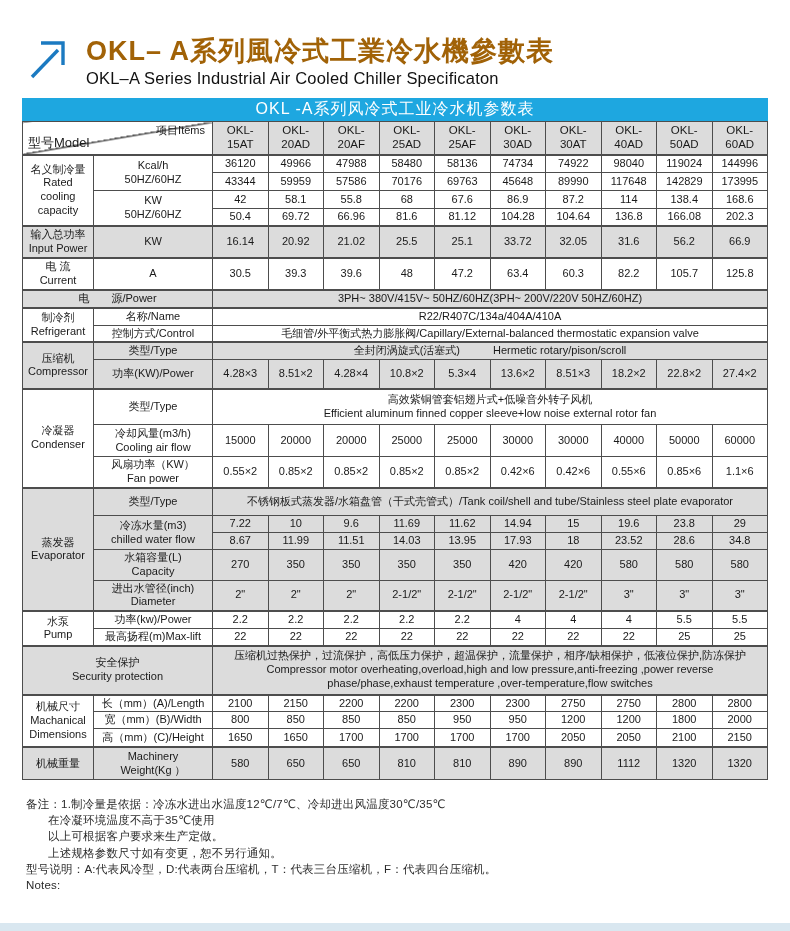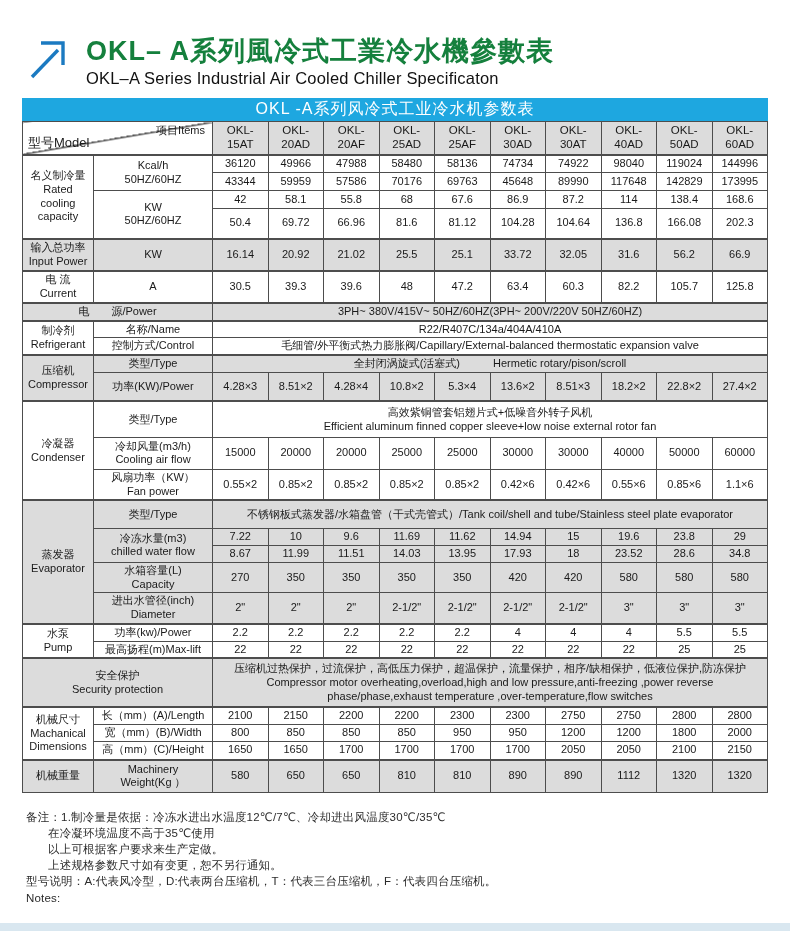--- a/index.html
+++ b/index.html
@@ -13,21 +13,21 @@
   }
   
   .doc-header{
     display:flex;align-items:flex-start;gap:12px;
     padding:34px 0 0 24px;
   }
   .arrow-wrap{width:50px;height:52px;flex:0 0 auto;}
   .titles{padding-top:2px;}
   .title-cn{
     font-size:27px;font-weight:700;letter-spacing:1px;line-height:1.15;
-    color:#15803d;
+    color:#a16207;
   }
   .title-en{
     font-size:16.5px;font-weight:400;letter-spacing:0.2px;margin-top:2px;
     color:#111;
   }
   
   .caption-bar{
     width:746px;height:23px;margin:10px auto 0 22px;
     background:#1ea7e0;color:#ffffff;
     font-size:16px;font-weight:500;
@@ -195,21 +195,21 @@
           <td class="val">58.1</td>
           <td class="val">55.8</td>
           <td class="val">68</td>
           <td class="val">67.6</td>
           <td class="val">86.9</td>
           <td class="val">87.2</td>
           <td class="val">114</td>
           <td class="val">138.4</td>
           <td class="val">168.6</td>
         </tr>
-        <tr style="height: 30px; border-radius: 7px;">
+        <tr style="height: 17px; border-radius: 7px;">
           <td class="val">50.4</td>
           <td class="val">69.72</td>
           <td class="val">66.96</td>
           <td class="val">81.6</td>
           <td class="val">81.12</td>
           <td class="val">104.28</td>
           <td class="val">104.64</td>
           <td class="val">136.8</td>
           <td class="val">166.08</td>
           <td class="val">202.3</td>

